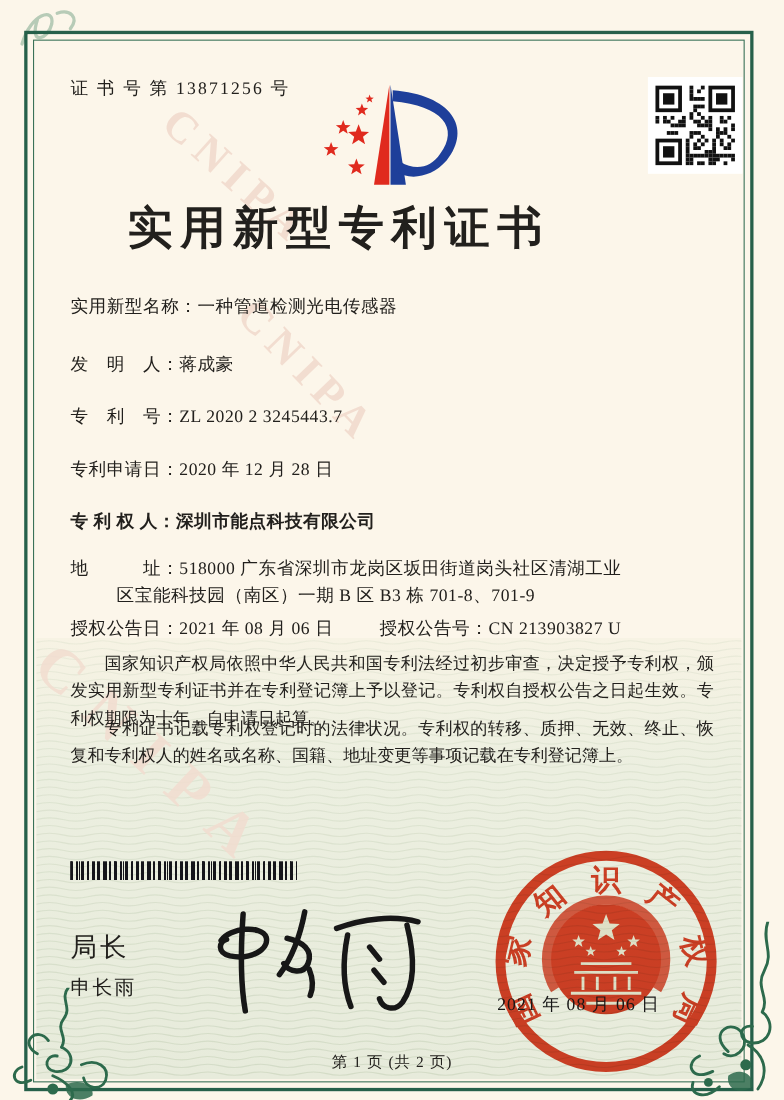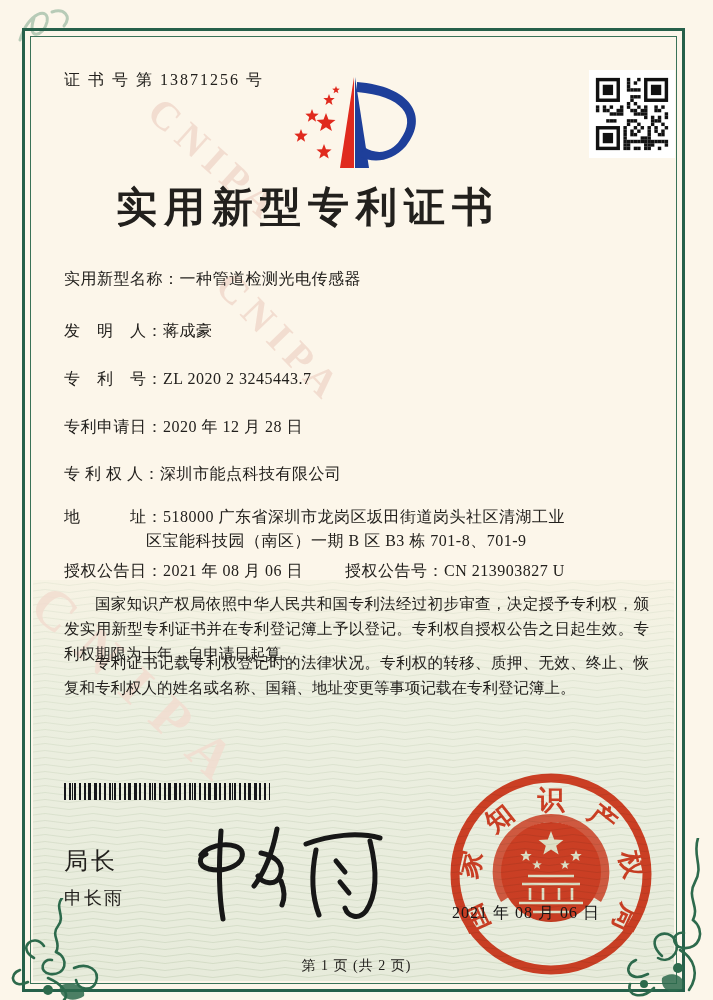--- a/index.html
+++ b/index.html
@@ -22,22 +22,22 @@
   .wm2{left:240px;top:262px;font-size:40px;letter-spacing:8px;transform:rotate(46deg);transform-origin:left top;}
   .wm3{left:62px;top:572px;font-size:56px;letter-spacing:20px;transform:rotate(43deg);transform-origin:left top;opacity:.85;}
 
   .content{z-index:3;}
   .cert-no{left:64px;top:70px;font-size:16px;letter-spacing:2px;}
   .qr-wrap{left:589px;top:70px;width:86px;height:88px;background:#fff;z-index:3;}
   .logo{left:278px;top:68px;z-index:3;}
   .title{left:0;top:180px;width:616px;text-align:center;font-size:41px;font-weight:bold;letter-spacing:7px;z-index:3;}
 
   .field{left:64px;font-size:16px;letter-spacing:.5px;white-space:nowrap;z-index:3;}
-  .f0{top:269px;} .f1{top:321px;} .f2{top:369px;} .f3{top:417px;text-align:right;} .f4{top:464px;}
-  .addr1{top:507px;} .addr2{top:531px;margin-left:82px;}
+  .f0{top:269px;} .f1{top:321px;} .f2{top:369px;} .f3{top:417px;text-align:right;} .f4{top:464px;font-weight:bold;}
+  .addr1{top:507px;} .addr2{top:531px;margin-left:42px;}
   .grant-row{top:561px;}
   .grant-no{margin-left:42px;margin-top:14px;}
 
   .para{left:64px;width:585px;font-size:15.5px;line-height:25px;text-align:justify;text-indent:2em;z-index:3;}
   .p1{top:591px;} .p2{top:650px;}
 
   .barcode{left:64px;top:783px;width:206px;height:17px;z-index:3;
     background:
       repeating-linear-gradient(90deg,#15151a 0 2px,rgba(0,0,0,0) 2px 5px),
       repeating-linear-gradient(90deg,#15151a 0 1px,rgba(0,0,0,0) 1px 8px);}

